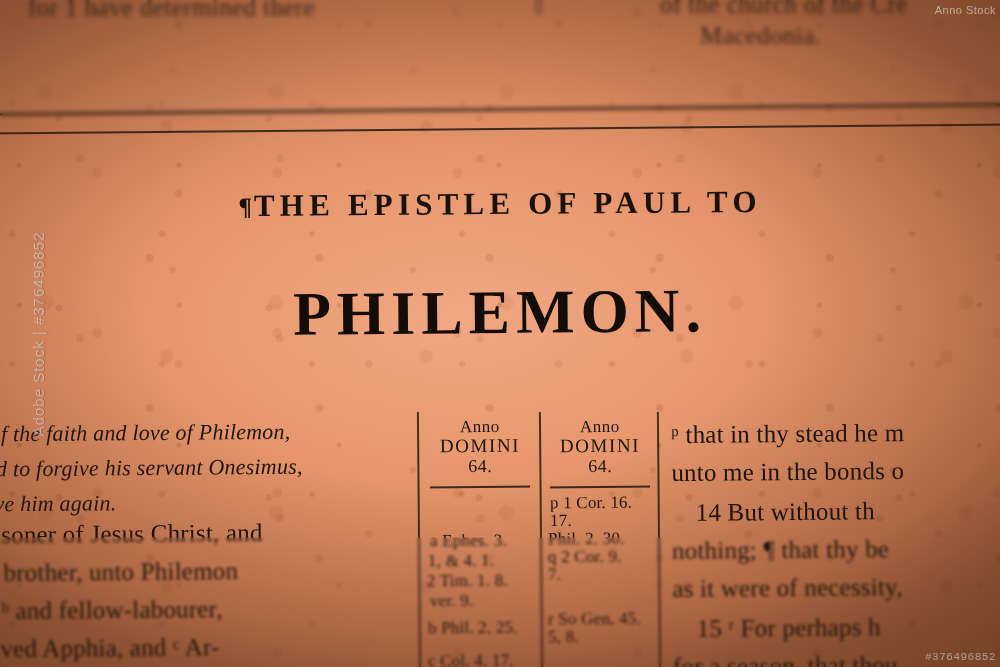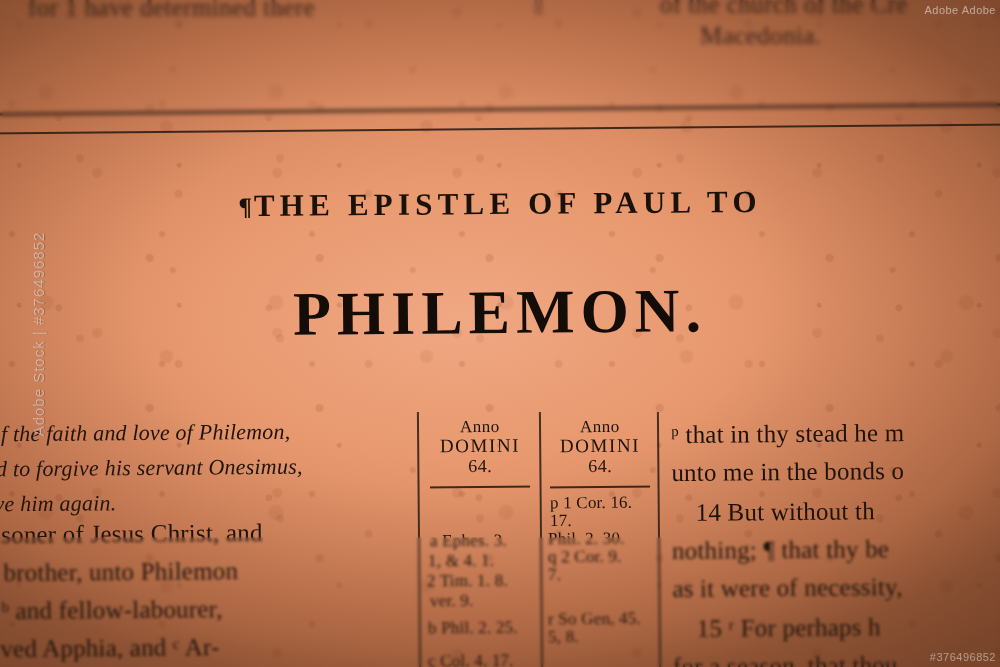--- a/index.html
+++ b/index.html
@@ -196,21 +196,21 @@
     top: 4px;
     font-family: "Liberation Sans", sans-serif;
     font-size: 11px;
     color: rgba(255,255,255,0.5);
     letter-spacing: 0.5px;
   }
   #stock-tag2 {
     position: absolute;
     right: 4px;
     bottom: 4px;
-    font-family: Liberation Sans, sans-serif;
+    font-family: Liberation Mono, monospace;
     font-size: 11px;
     color: rgba(255,255,255,0.45);
     letter-spacing: 0.5px;
   }
 </style>
 </head>
 <body>
 
 <div id="page">
 
@@ -282,15 +282,15 @@
     <div class="roman-line" style="margin-top:12px; margin-left:24px;">15 ʳ For perhaps h</div>
     <div class="roman-line" style="margin-top:10px;">for a season, that thou</div>
   </div>
 
   <div id="grain"></div>
   <div id="vignette"></div>
   <div id="blur-top"></div>
   <div id="blur-bottom"></div>
 
   <div id="watermark">Adobe Stock | #376496852</div>
-  <div id="stock-tag">Adobe Adobe</div>
+  <div id="stock-tag">Anno Stock</div>
   <div id="stock-tag2">#376496852</div>
 </div>
 
 </body></html>

